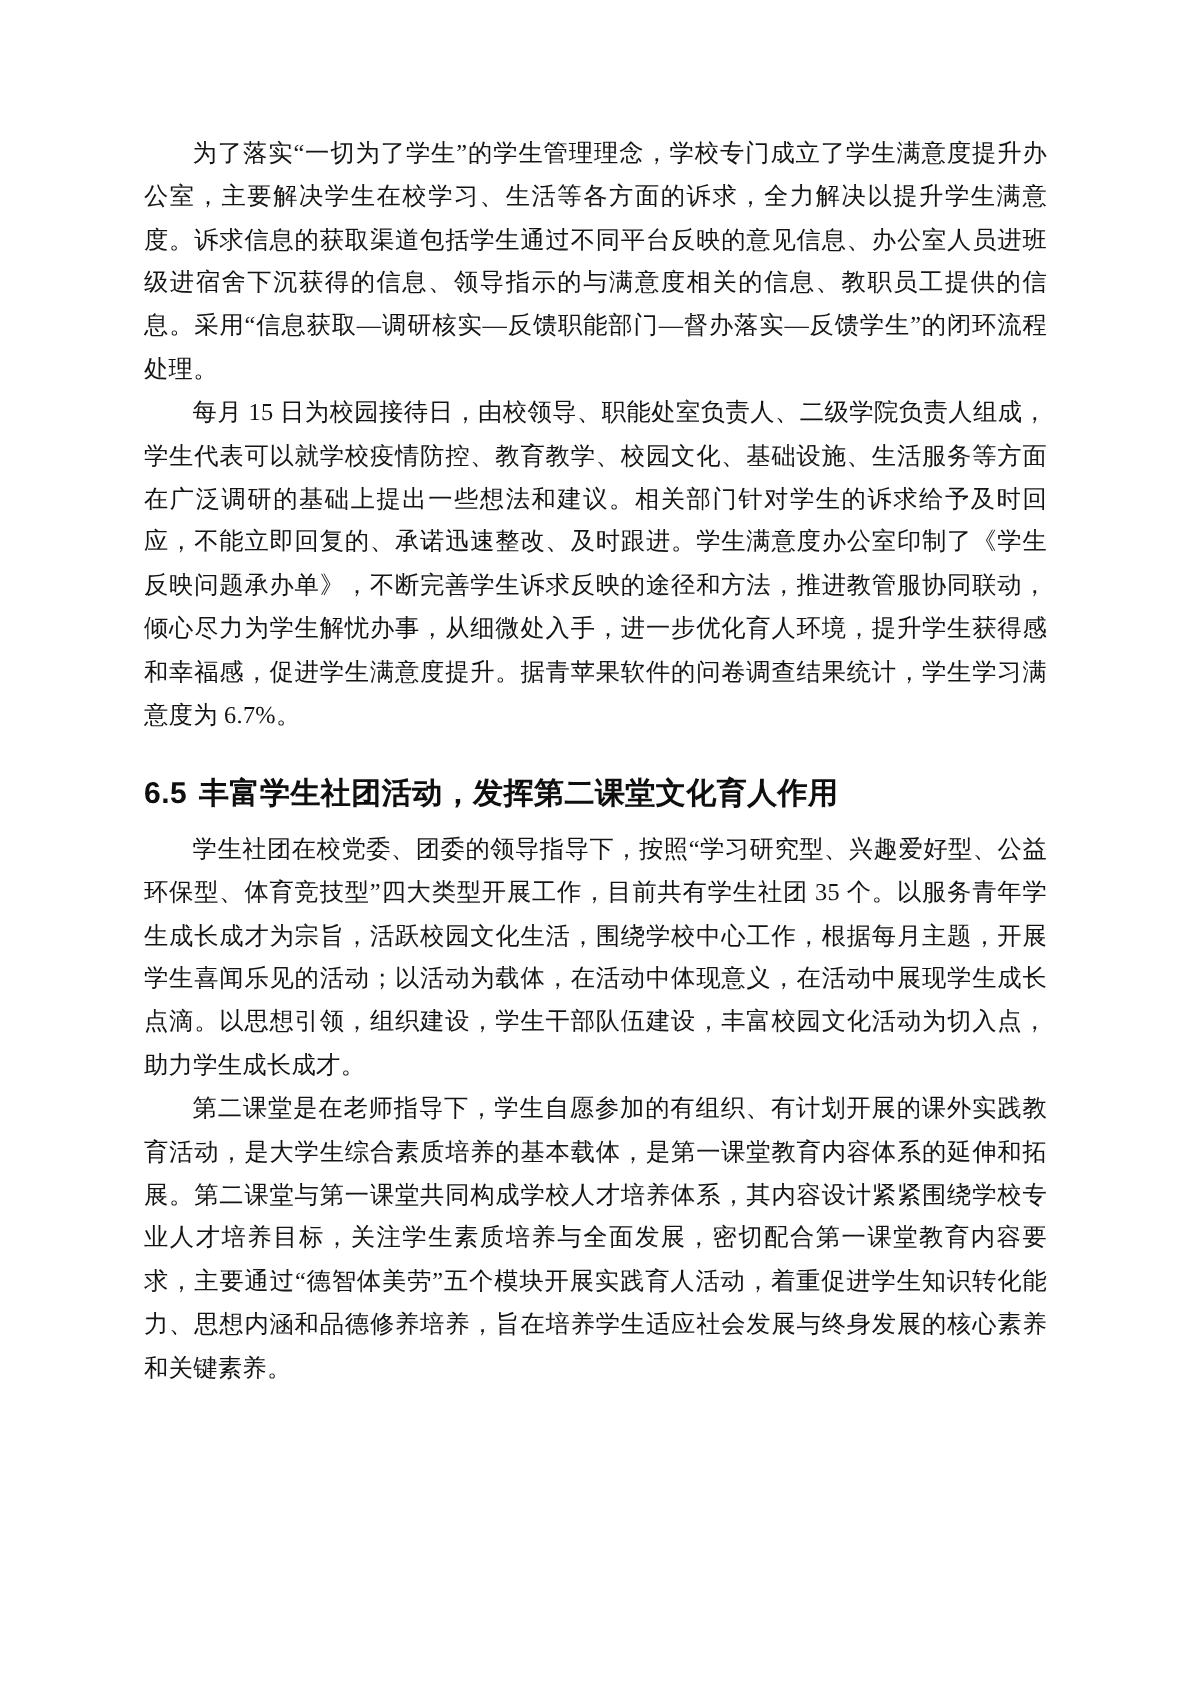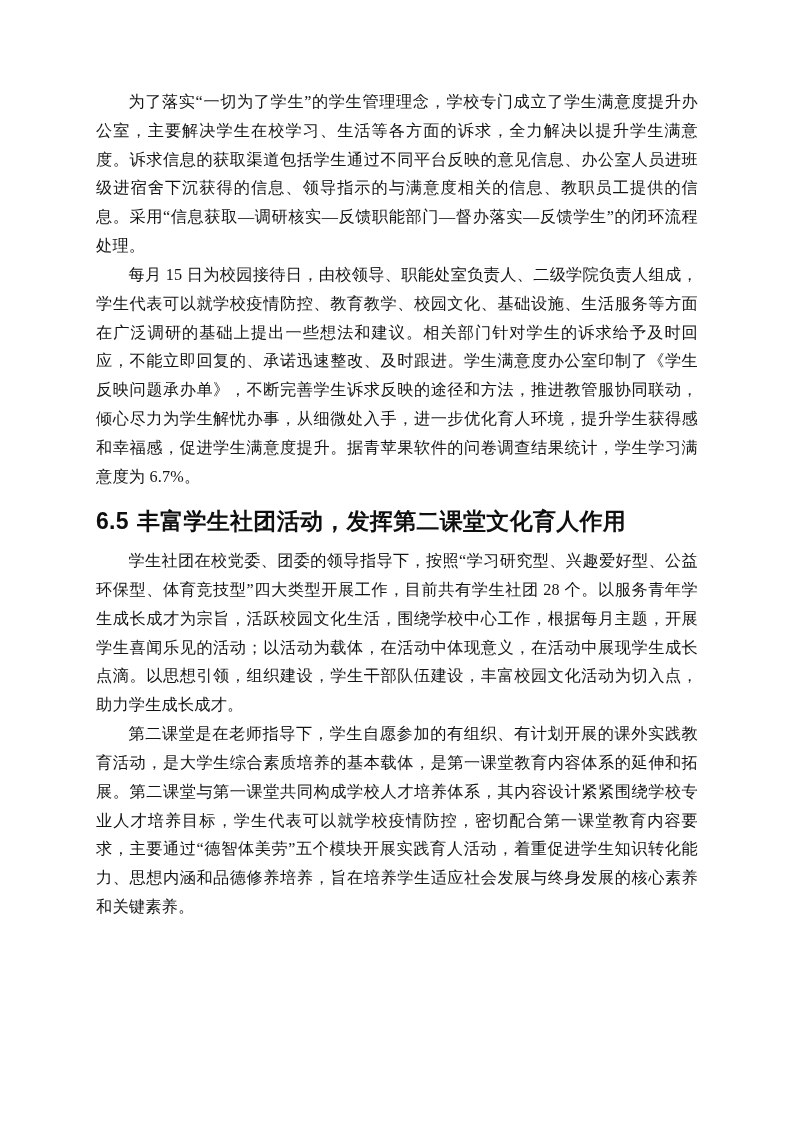--- a/index.html
+++ b/index.html
@@ -25,22 +25,22 @@
     margin: 0 0 0 0;
     font-size: 16.2px;
     line-height: 1.78;
     text-align: justify;
     text-justify: inter-ideograph;
     text-indent: 2em;
     letter-spacing: 0.2px;
     color: #141414;
   }
   h2.heading {
-    margin: 10px 0 6px 0;
-    font-size: 23px;
+    margin: 20px 0 6px 0;
+    font-size: 20px;
     line-height: 1.72;
     font-weight: bold;
     text-align: left;
     letter-spacing: 0.3px;
     color: #0f0f0f;
     font-family: "Liberation Sans", "DejaVu Sans", sans-serif;
   }
   h2.heading .num {
     font-weight: bold;
   }
@@ -56,18 +56,18 @@
   <div class="doc-body">
 
     <p class="para">为了落实“一切为了学生”的学生管理理念，学校专门成立了学生满意度提升办公室，主要解决学生在校学习、生活等各方面的诉求，全力解决以提升学生满意度。诉求信息的获取渠道包括学生通过不同平台反映的意见信息、办公室人员进班级进宿舍下沉获得的信息、领导指示的与满意度相关的信息、教职员工提供的信息。采用“信息获取—调研核实—反馈职能部门—督办落实—反馈学生”的闭环流程处理。</p>
 
     <p class="para">每月 15 日为校园接待日，由校领导、职能处室负责人、二级学院负责人组成，学生代表可以就学校疫情防控、教育教学、校园文化、基础设施、生活服务等方面在广泛调研的基础上提出一些想法和建议。相关部门针对学生的诉求给予及时回应，不能立即回复的、承诺迅速整改、及时跟进。学生满意度办公室印制了《学生反映问题承办单》，不断完善学生诉求反映的途径和方法，推进教管服协同联动，倾心尽力为学生解忧办事，从细微处入手，进一步优化育人环境，提升学生获得感和幸福感，促进学生满意度提升。据青苹果软件的问卷调查结果统计，学生学习满意度为 6.7%。</p>
 
     <h2 class="heading">
       <span class="num">6.5</span><span class="sp"></span><span>丰富学生社团活动，发挥第二课堂文化育人作用</span>
     </h2>
 
-    <p class="para">学生社团在校党委、团委的领导指导下，按照“学习研究型、兴趣爱好型、公益环保型、体育竞技型”四大类型开展工作，目前共有学生社团 28 个。以服务青年学生成长成才为宗旨，活跃校园文化生活，围绕学校中心工作，根据每月主题，开展学生喜闻乐见的活动；以活动为载体，在活动中体现意义，在活动中展现学生成长点滴。以思想引领，组织建设，学生干部队伍建设，丰富校园文化活动为切入点，助力学生成长成才。</p>
+    <p class="para">学生社团在校党委、团委的领导指导下，按照“学习研究型、兴趣爱好型、公益环保型、体育竞技型”四大类型开展工作，目前共有学生社团 35 个。以服务青年学生成长成才为宗旨，活跃校园文化生活，围绕学校中心工作，根据每月主题，开展学生喜闻乐见的活动；以活动为载体，在活动中体现意义，在活动中展现学生成长点滴。以思想引领，组织建设，学生干部队伍建设，丰富校园文化活动为切入点，助力学生成长成才。</p>
 
-    <p class="para">第二课堂是在老师指导下，学生自愿参加的有组织、有计划开展的课外实践教育活动，是大学生综合素质培养的基本载体，是第一课堂教育内容体系的延伸和拓展。第二课堂与第一课堂共同构成学校人才培养体系，其内容设计紧紧围绕学校专业人才培养目标，学生代表可以就学校疫情防控，密切配合第一课堂教育内容要求，主要通过“德智体美劳”五个模块开展实践育人活动，着重促进学生知识转化能力、思想内涵和品德修养培养，旨在培养学生适应社会发展与终身发展的核心素养和关键素养。</p>
+    <p class="para">第二课堂是在老师指导下，学生自愿参加的有组织、有计划开展的课外实践教育活动，是大学生综合素质培养的基本载体，是第一课堂教育内容体系的延伸和拓展。第二课堂与第一课堂共同构成学校人才培养体系，其内容设计紧紧围绕学校专业人才培养目标，关注学生素质培养与全面发展，密切配合第一课堂教育内容要求，主要通过“德智体美劳”五个模块开展实践育人活动，着重促进学生知识转化能力、思想内涵和品德修养培养，旨在培养学生适应社会发展与终身发展的核心素养和关键素养。</p>
 
   </div>
 </div>
 
 </body></html>

